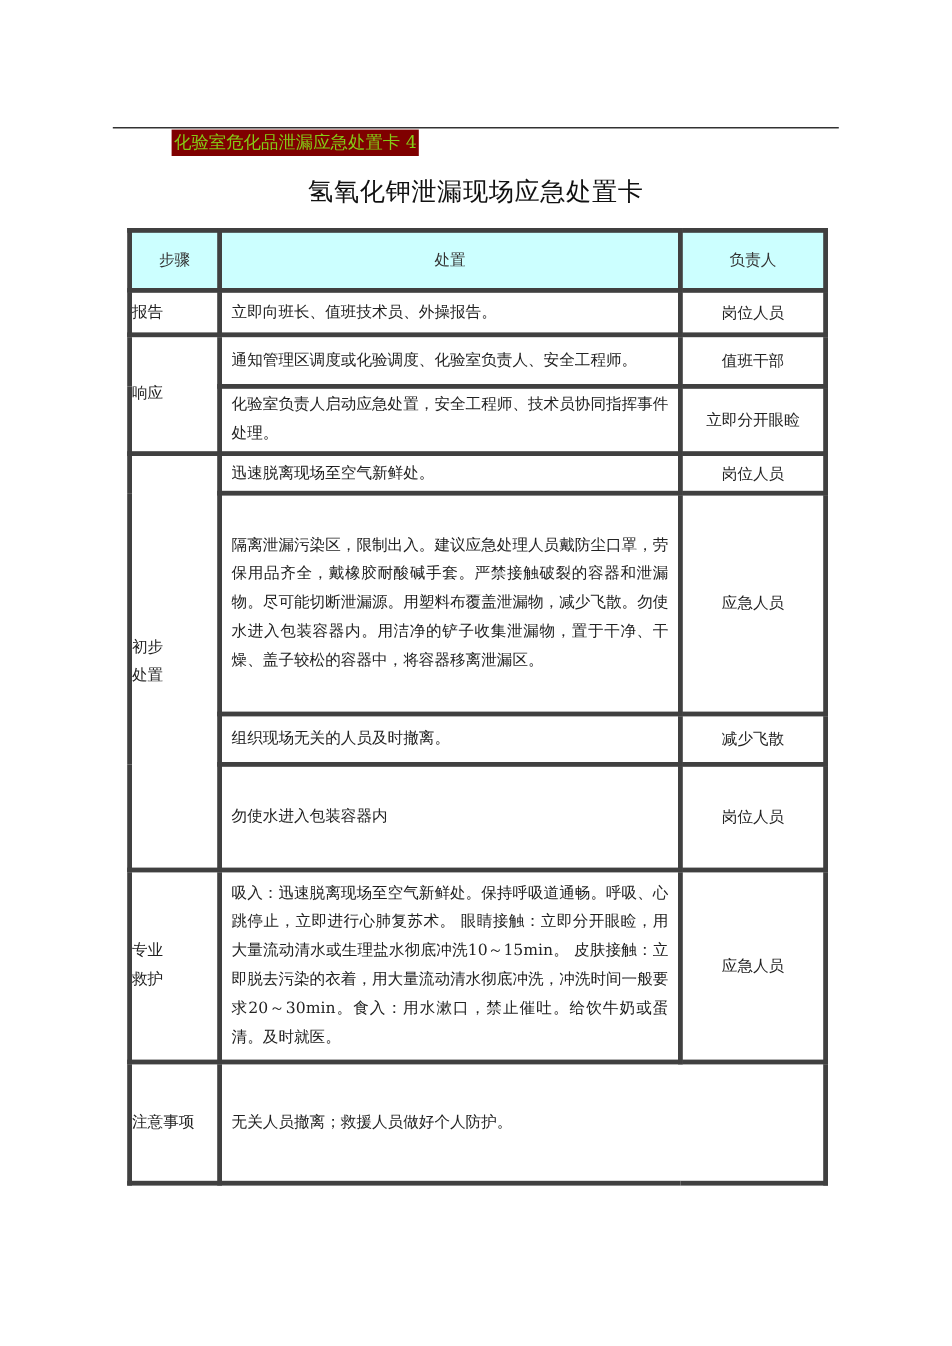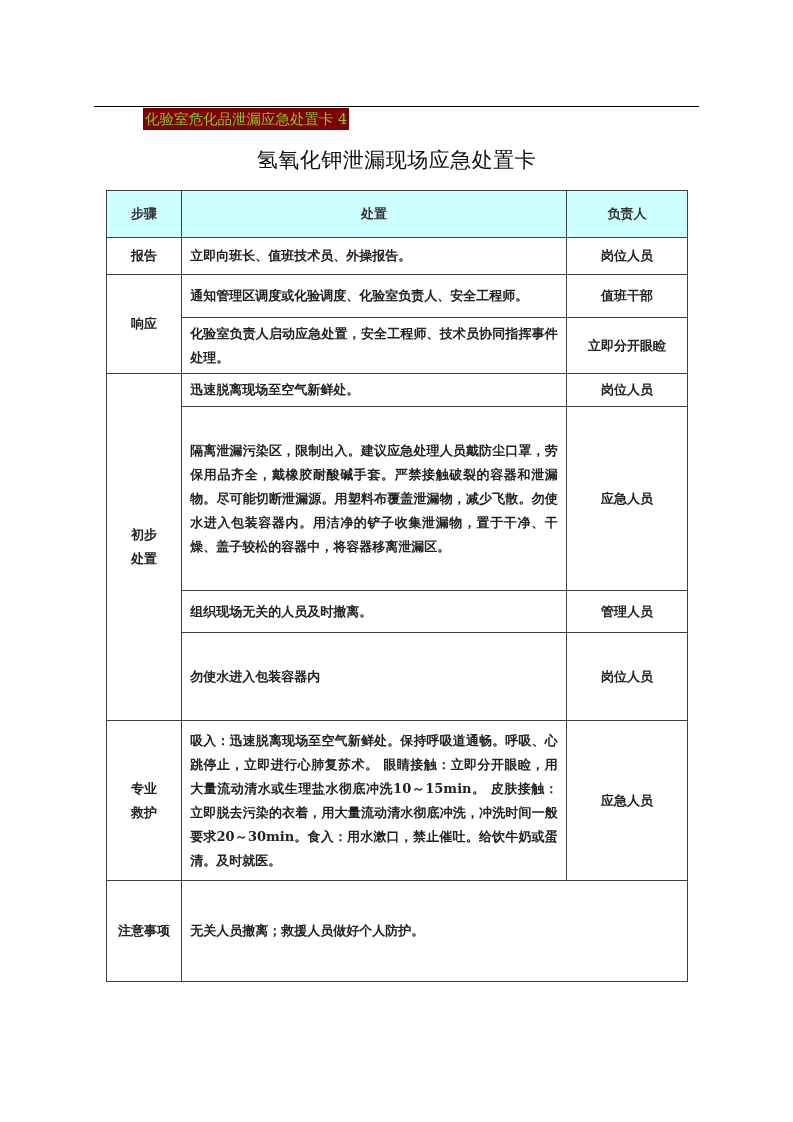--- a/index.html
+++ b/index.html
@@ -1,28 +1,28 @@
 <!DOCTYPE html>
 <html><head>
   <meta charset="utf-8">
   <style>
     html, body { margin: 0; padding: 0; background: #ffffff; }
     body { width: 793px; height: 1122px; position: relative; font-family: "DejaVu Serif", "Liberation Serif", serif; color: #222; overflow: hidden; }
     .top-rule { position: absolute; left: 94px; top: 106px; width: 605px; height: 0; border-top: 1px solid #000; }
     .header-tag { position: absolute; left: 143px; top: 108px; height: 22px; line-height: 22px; background: #7f0000; color: #84cc16; font-size: 14.5px; padding: 0 2px; white-space: nowrap; font-family: "DejaVu Serif", serif; }
     .doc-title { position: absolute; left: 0; width: 793px; top: 146px; text-align: center; font-size: 21px; color: #111; font-family: "DejaVu Sans", sans-serif; letter-spacing: 0.5px; }
     table.card { position: absolute; left: 106px; top: 190px; width: 582px; border-collapse: collapse; table-layout: fixed; font-size: 13px; }
-    table.card td, table.card th { border: 1px solid #404040; padding: 0; vertical-align: middle; font-weight: bold; margin-top: 19px; }
+    table.card td, table.card th { border: 4px solid #404040; padding: 0; vertical-align: middle; font-weight: normal; margin-top: 19px; }
     .col-step { width: 75px; }
     .col-action { width: 384px; }
     .col-owner { width: 121px; }
     th { background: #ccffff; height: 46px; text-align: center; color: #333; }
     .center { text-align: center; }
     .action { padding: 0 8px !important; line-height: 24px; text-align: justify; }
-    .step { text-align: center; line-height: 24px; }
+    .step { line-height: 24px; }
   </style>
 </head>
 <body>
 
 <div class="top-rule"></div>
 <div class="header-tag">化验室危化品泄漏应急处置卡 4</div>
 <div class="doc-title">氢氧化钾泄漏现场应急处置卡</div>
 
 <table class="card">
   <colgroup>
@@ -62,21 +62,21 @@
       </td>
       <td class="action">迅速脱离现场至空气新鲜处。</td>
       <td class="center">岗位人员</td>
     </tr>
     <tr style="height:184px">
       <td class="action">隔离泄漏污染区，限制出入。建议应急处理人员戴防尘口罩，劳保用品齐全，戴橡胶耐酸碱手套。严禁接触破裂的容器和泄漏物。尽可能切断泄漏源。用塑料布覆盖泄漏物，减少飞散。勿使水进入包装容器内。用洁净的铲子收集泄漏物，置于干净、干燥、盖子较松的容器中，将容器移离泄漏区。</td>
       <td class="center">应急人员</td>
     </tr>
     <tr style="height:42px">
       <td class="action">组织现场无关的人员及时撤离。</td>
-      <td class="center">管理人员</td>
+      <td class="center">减少飞散</td>
     </tr>
     <tr style="height:88px">
       <td class="action">勿使水进入包装容器内</td>
       <td class="center">岗位人员</td>
     </tr>
 
     <tr style="height:160px">
       <td class="step">
         <div>专业</div>
         <div>救护</div>

